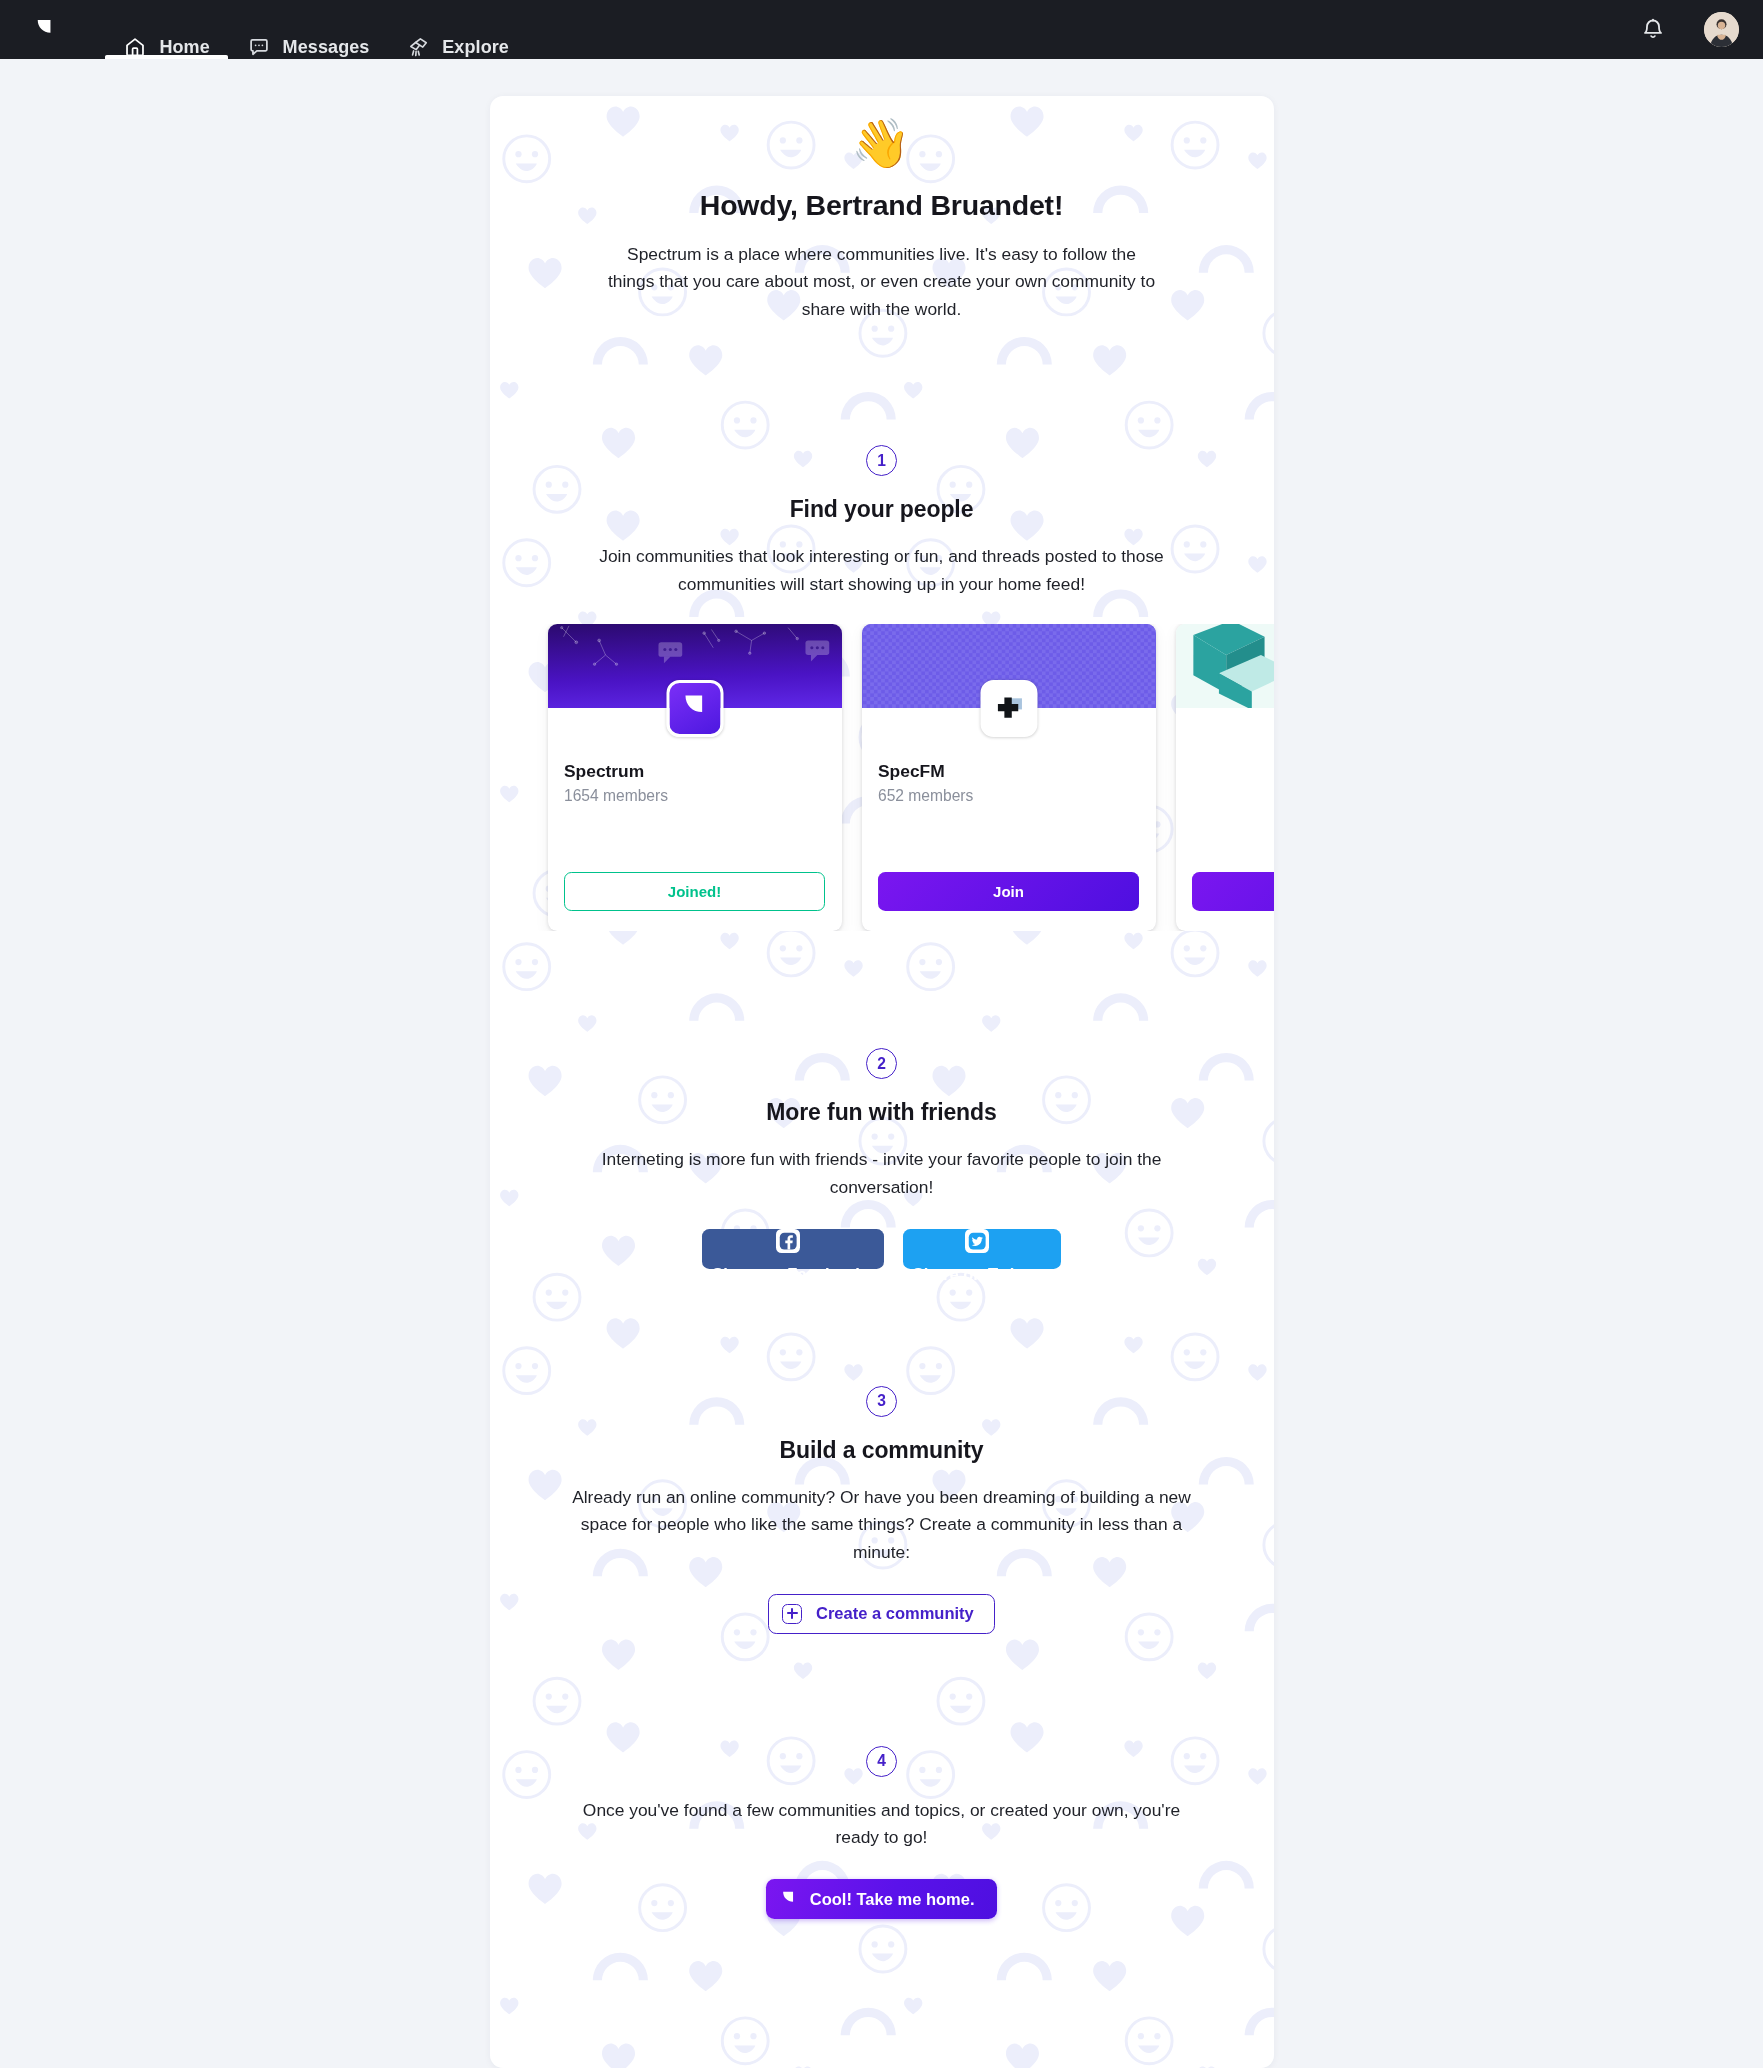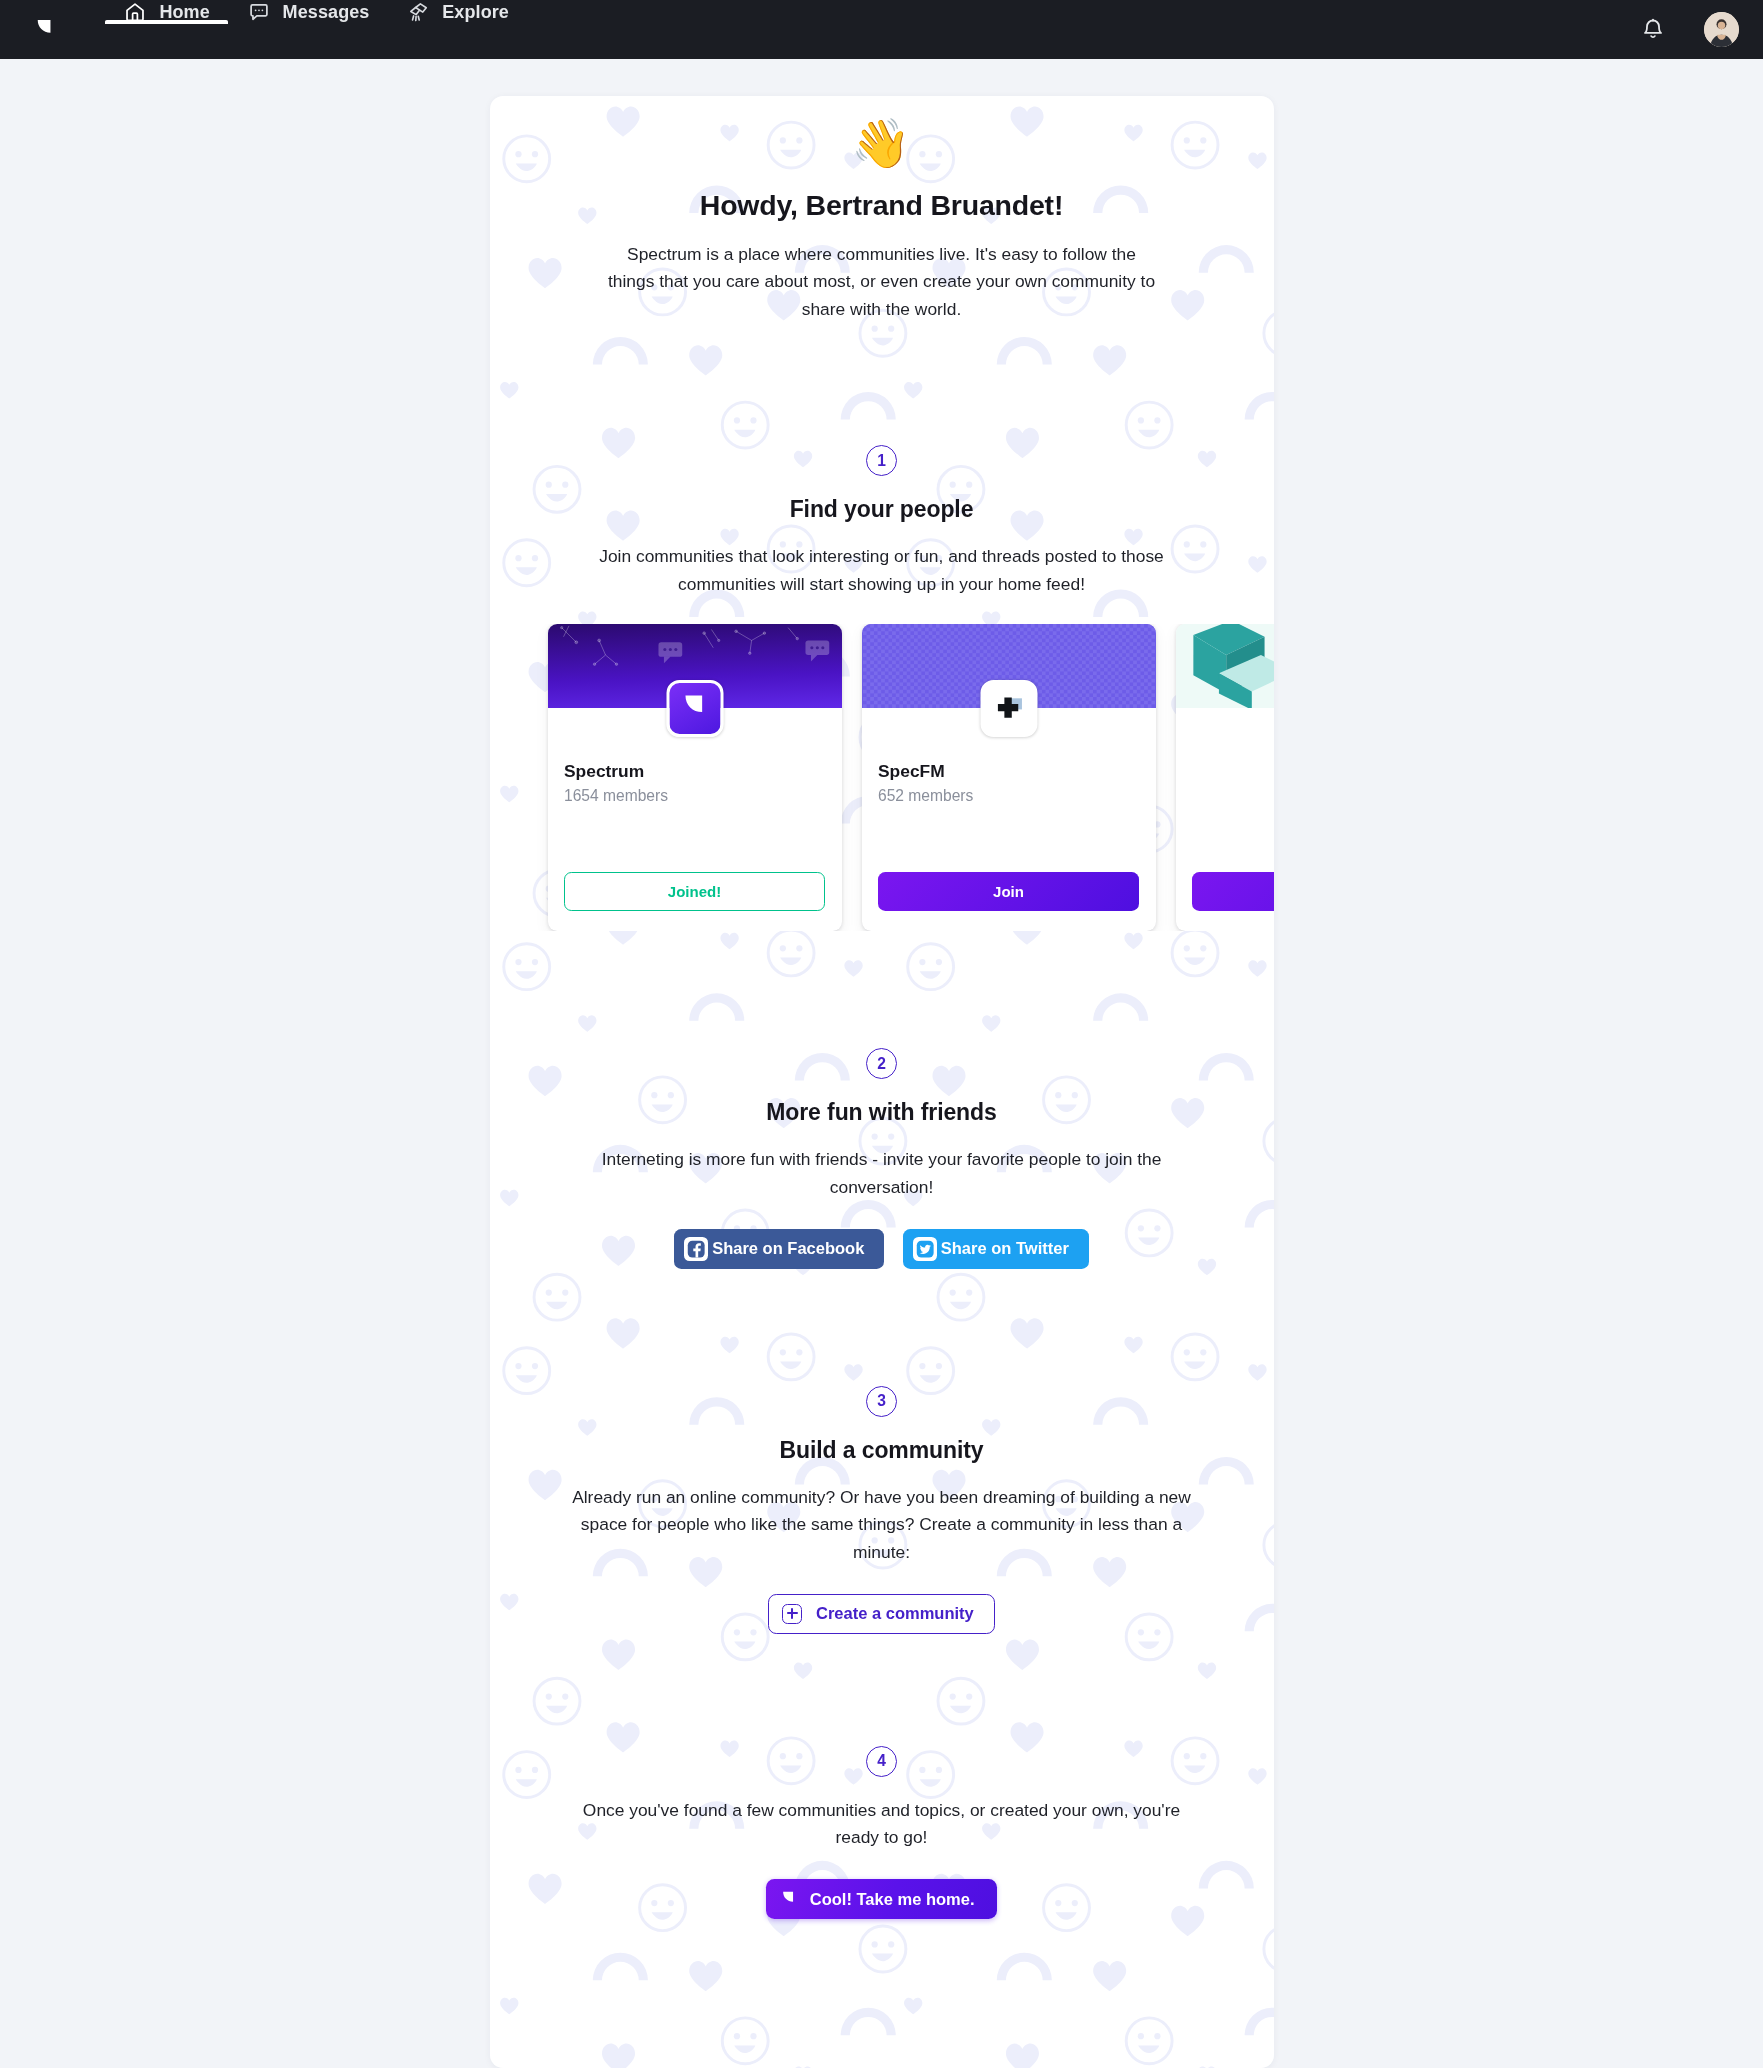--- a/index.html
+++ b/index.html
@@ -20,21 +20,21 @@
     align-items: stretch;
     padding: 0 24px 0 20px;
     position: relative;
   }
   .nav-left { display: flex; align-items: stretch; }
   .brand {
     display: flex; align-items: center; justify-content: center;
     width: 50px;
   }
   .brand svg { display:block; }
-  .nav-items { display: flex; align-items: flex-start; margin-left: 35px; }
+  .nav-items { display: flex; align-items: flex-end; margin-left: 35px; }
   .nav-item {
     display: flex; align-items: center; gap: 12px;
     padding: 0 18.4px;
     color: #e5e7ea;
     font-size: 18px;
     font-weight: 700;
     letter-spacing: 0.1px;
     position: relative;
     cursor: pointer;
   }
@@ -202,30 +202,31 @@
   }
 
   
   .social-row {
     margin-top: 27.5px;
     display: flex;
     justify-content: center;
     gap: 18.4px;
   }
   .social-btn {
-    display: flex; align-items: center; gap: 4px;
+    display: flex; align-items: center; gap: 12px;
     height: 40px;
     padding: 0 20px 0 10px;
     border-radius: 7.3px;
     color: #fff;
     font-size: 16.5px;
     font-weight: 700;
     cursor: pointer;
     border: none;
     font-family: inherit;
+    flex-direction: column;
   }
   .social-btn.facebook { background: #3b5998; }
   .social-btn.twitter  { background: #1da1f2; }
   .social-ico {
     width: 24px; height: 24px;
     background: #fff;
     border-radius: 5.5px;
     display: flex; align-items: center; justify-content: center;
     flex-shrink: 0;
   }

